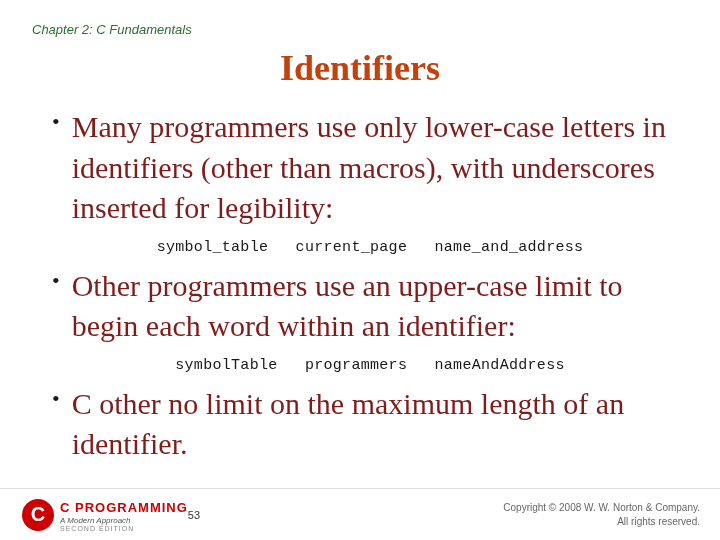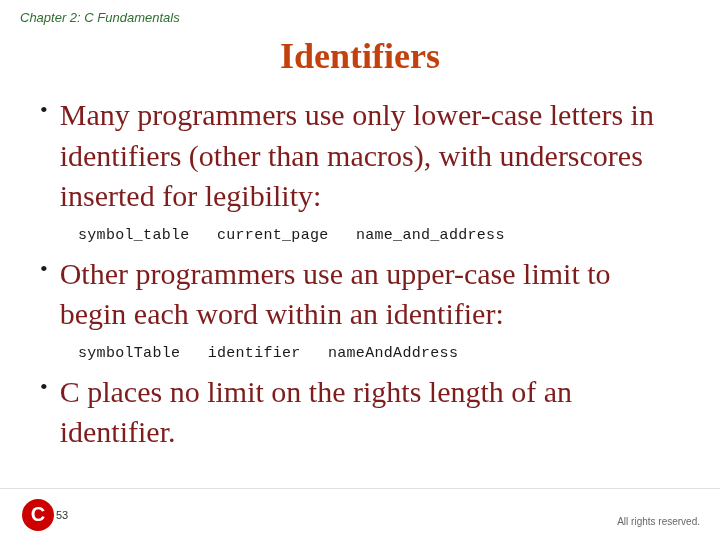--- a/index.html
+++ b/index.html
@@ -9,21 +9,21 @@
       height: 540px;
       background: #ffffff;
       font-family: Georgia, 'Times New Roman', serif;
       overflow: hidden;
       position: relative;
     }
 
     .slide {
       width: 720px;
       height: 540px;
-      padding: 0;
+      padding: 12px;
       position: relative;
     }
 
     .chapter-header {
       padding: 10px 20px 0 20px;
       font-style: italic;
       font-size: 13px;
       color: #2e6e2e;
       font-family: Arial, sans-serif;
     }
@@ -60,20 +60,21 @@
       color: #7f1d1d;
       line-height: 1.35;
     }
 
     .code-line {
       font-family: 'Courier New', Courier, monospace;
       font-size: 15px;
       color: #1a1a1a;
       margin: 6px 0 10px 38px;
       letter-spacing: 0.02em;
+      text-align: center;
     }
 
     .code-line span {
       margin-right: 18px;
     }
 
     .footer {
       position: absolute;
       bottom: 0;
       left: 0;
@@ -163,43 +164,48 @@
       <span>current_page</span>
       <span>name_and_address</span>
     </div>
 
     <div class="bullet-item">
       <span class="bullet">•</span>
       <span class="bullet-text">Other programmers use an upper-case limit to begin each word within an identifier:</span>
     </div>
     <div class="code-line">
       <span>symbolTable</span>
-      <span>identifier</span>
+      <span>programmers</span>
       <span>nameAndAddress</span>
     </div>
 
     <div class="bullet-item">
       <span class="bullet">•</span>
-      <span class="bullet-text">C places no limit on the rights length of an identifier.</span>
+      <span class="bullet-text">C other no limit on the maximum length of an identifier.</span>
     </div>
 
   </div>
 
   <div class="footer">
     <div class="footer-logo">
 
       <svg class="logo-c" viewBox="0 0 36 36" xmlns="http://www.w3.org/2000/svg">
         <circle cx="18" cy="18" r="16" fill="#cc0000"></circle>
         <text x="18" y="24" text-anchor="middle" font-family="Arial" font-size="20" font-weight="bold" fill="white">C</text>
       </svg>
+      <div class="logo-text">
+        <span class="logo-main">C PROGRAMMING</span>
+        <span class="logo-sub">A Modern Approach</span>
+        <span class="logo-edition">Second Edition</span>
+      </div>
     </div>
 
     <div class="footer-page">
       <span>53</span>
     </div>
 
     <div class="footer-copy">
-      <br>
+      <span>Copyright © 2008 W. W. Norton &amp; Company.</span><br>
       <span>All rights reserved.</span>
     </div>
   </div>
 
 </div>
 
 </body></html>

